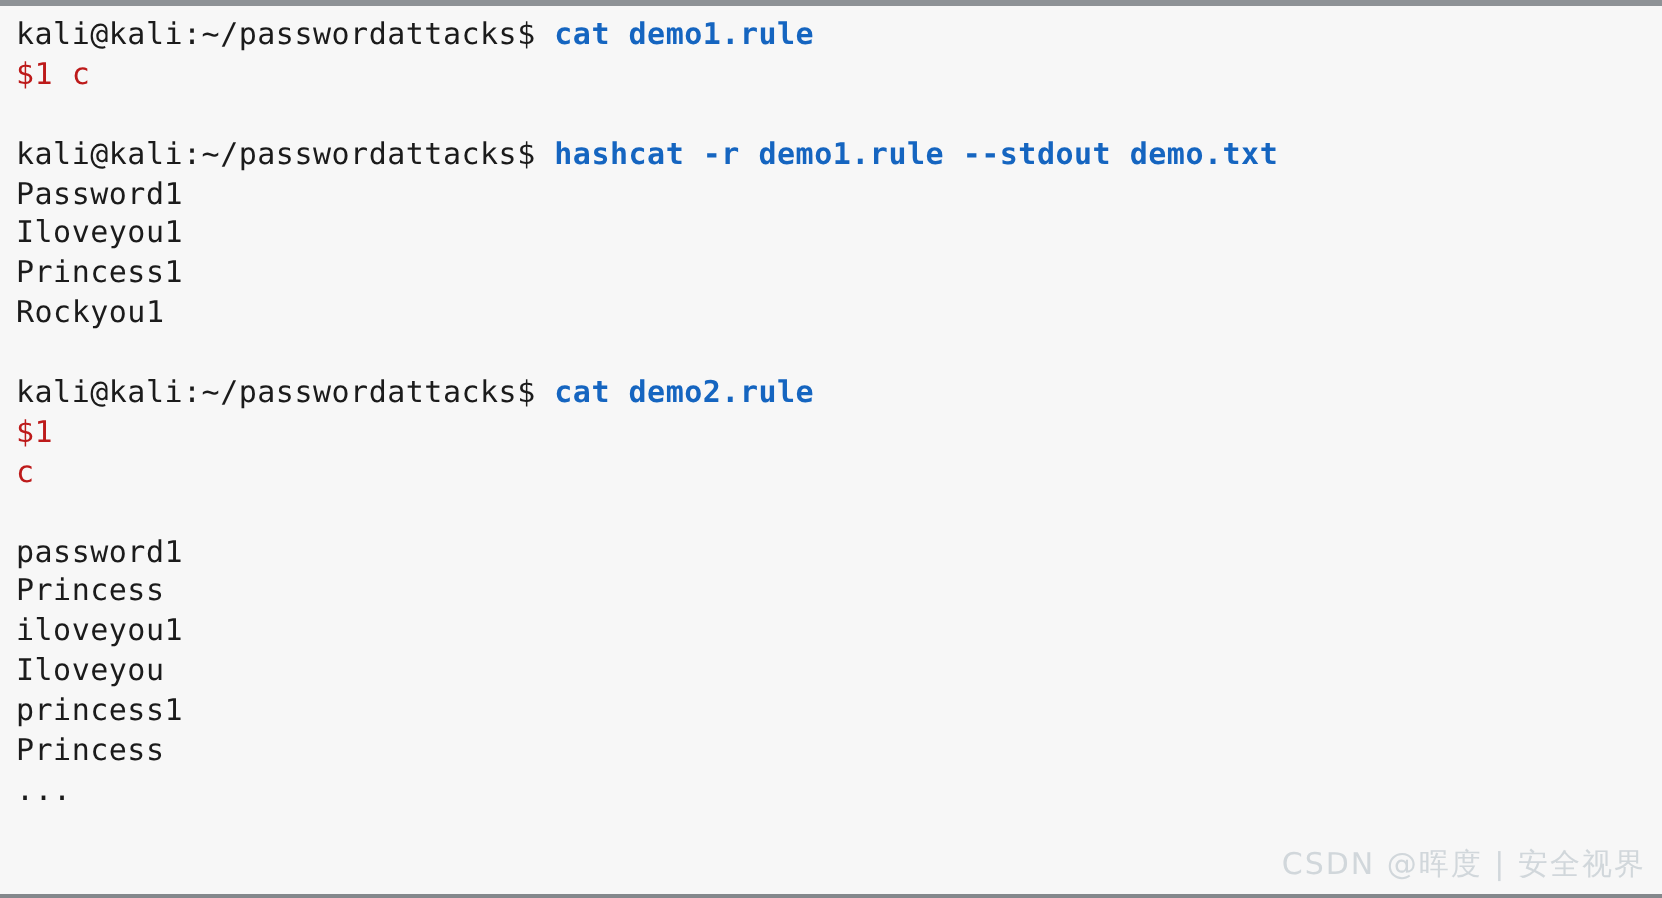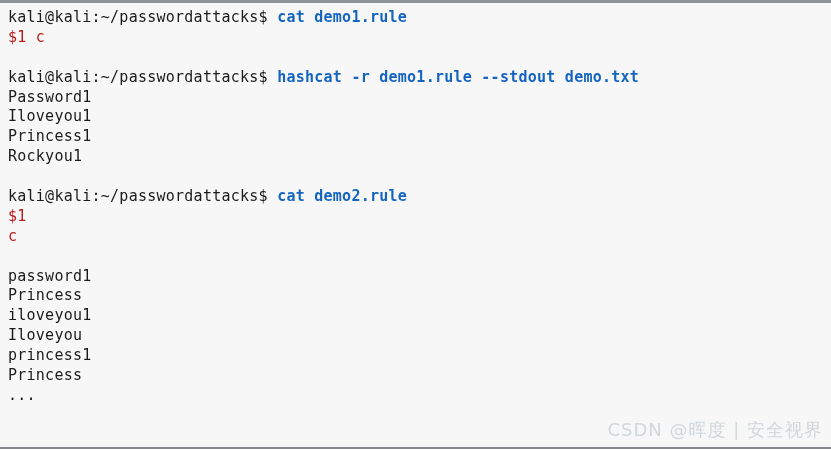--- a/index.html
+++ b/index.html
@@ -40,21 +40,21 @@
     font-weight: normal;
   }
   .out {
     color: var(--fg, #1b1b1b);
   }
   .watermark {
     position: absolute;
     right: 8px;
     bottom: 5px;
     font-family: "DejaVu Sans", "Liberation Sans", sans-serif;
-    font-size: 18px;
+    font-size: 15px;
     letter-spacing: 1px;
     color: var(--watermark, #d1d7db);
     user-select: none;
     white-space: nowrap;
   }
 </style>
 </head>
 <body>
 
 <div class="terminal" style="--bg: #f7f7f7; --border-top: #8e9296; --border-bottom: #84888c; --fg: #1b1b1b; --accent-command: #1565c0; --accent-rule: #bd1a1a; --watermark: #d1d7db;">

